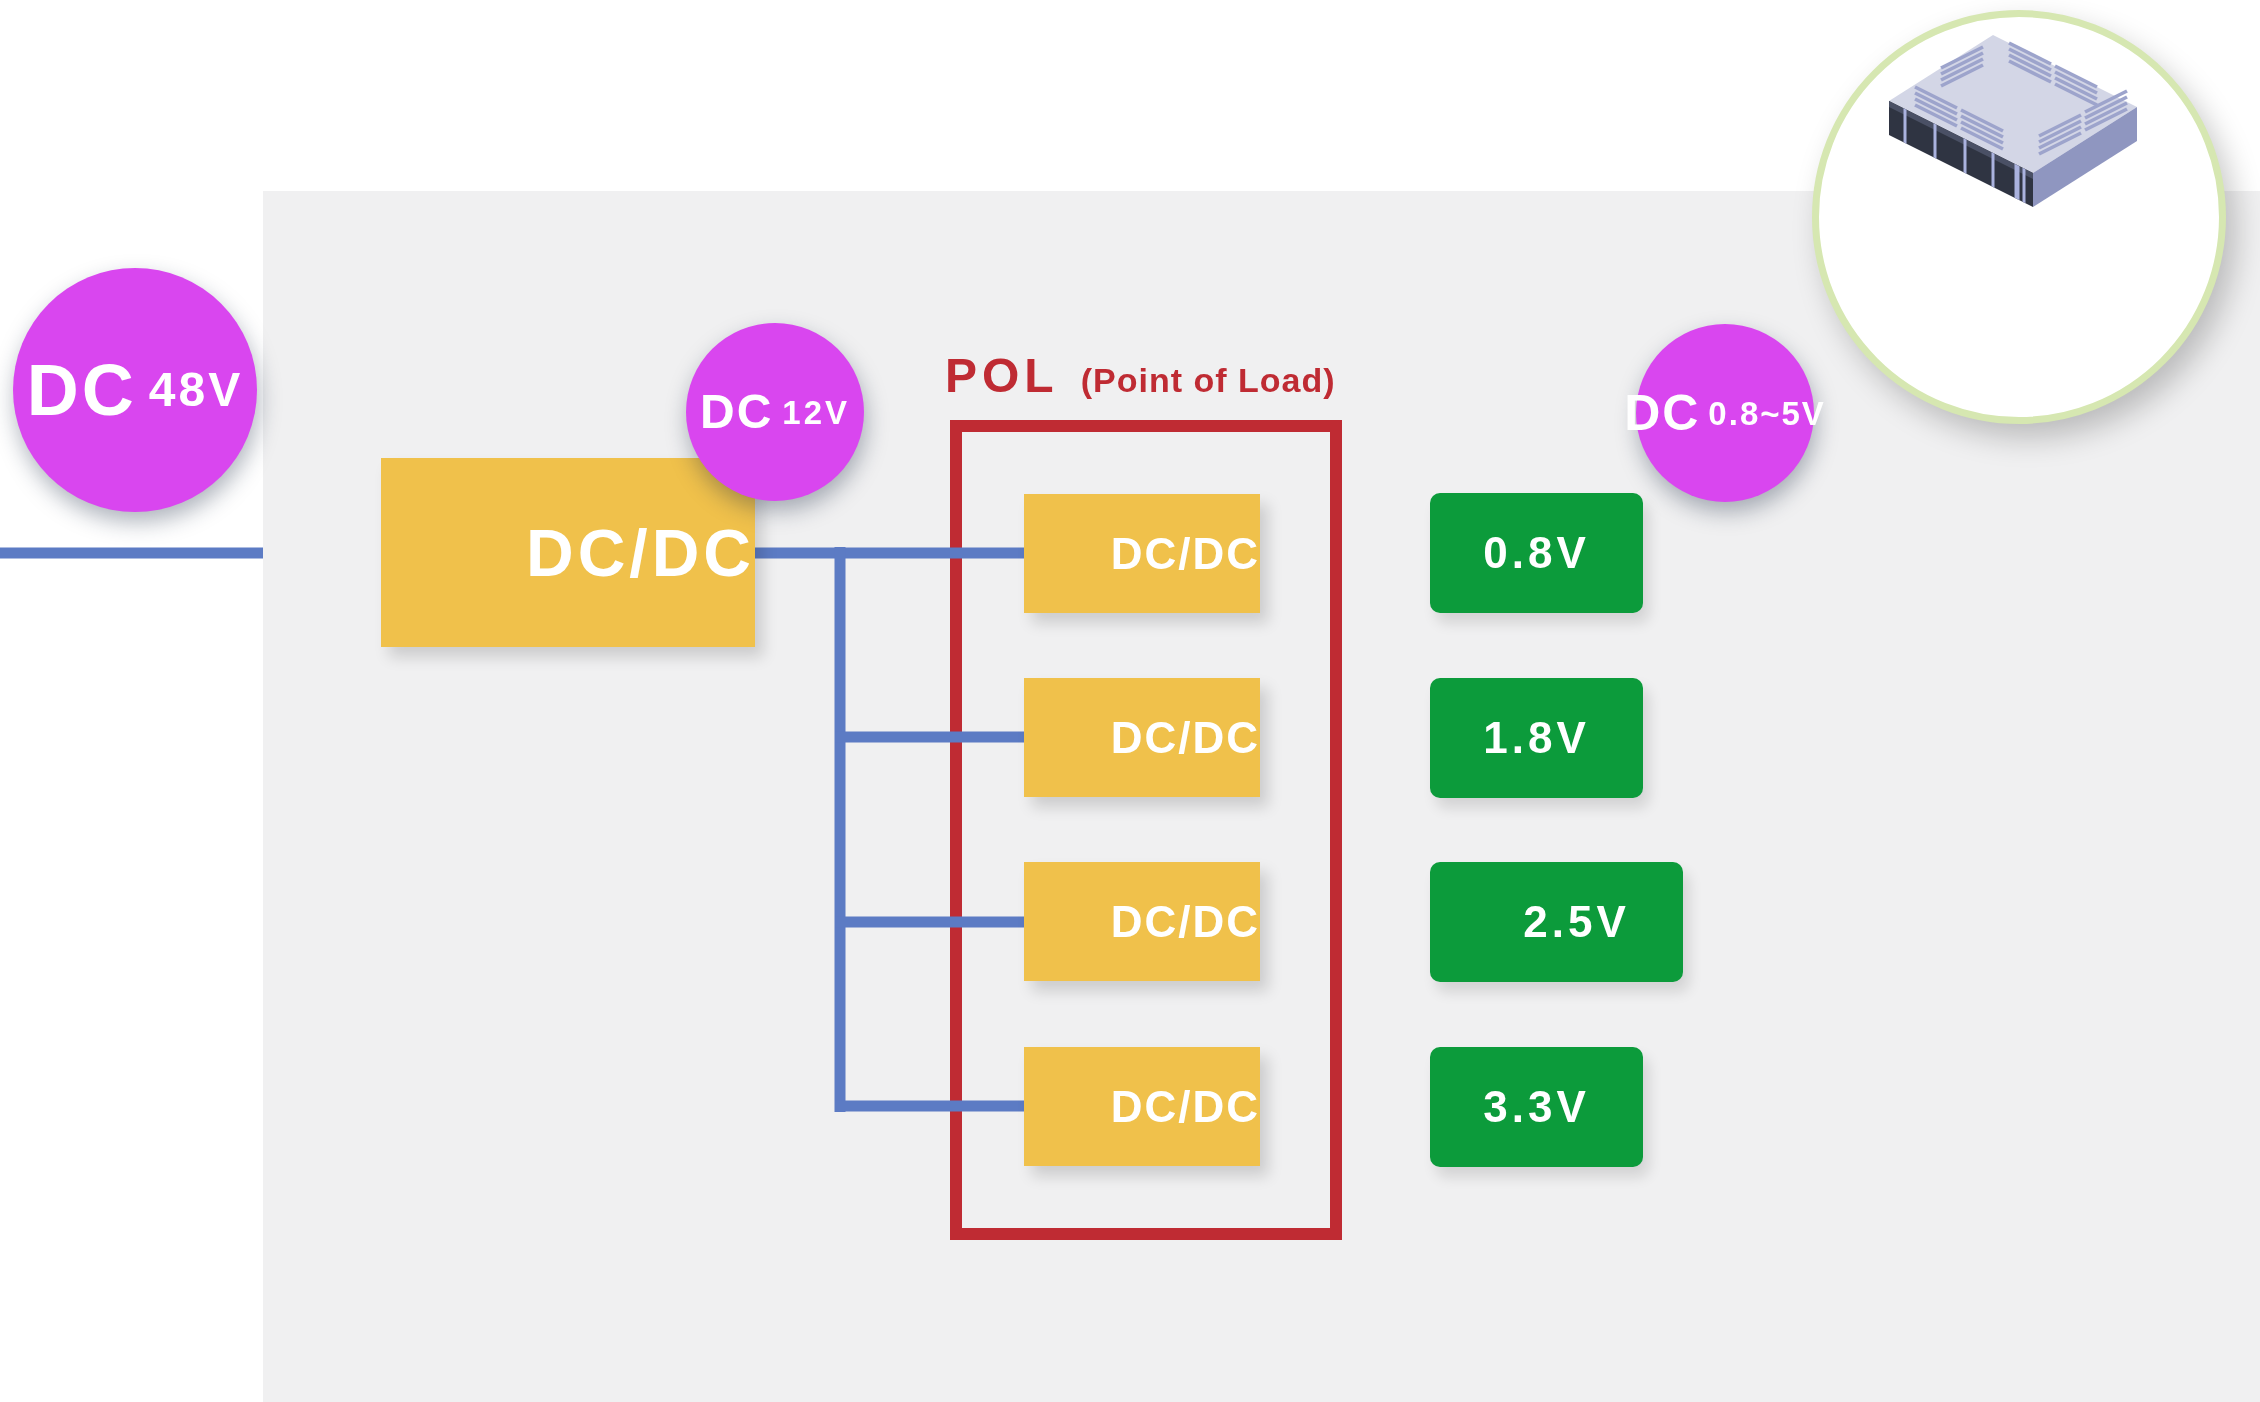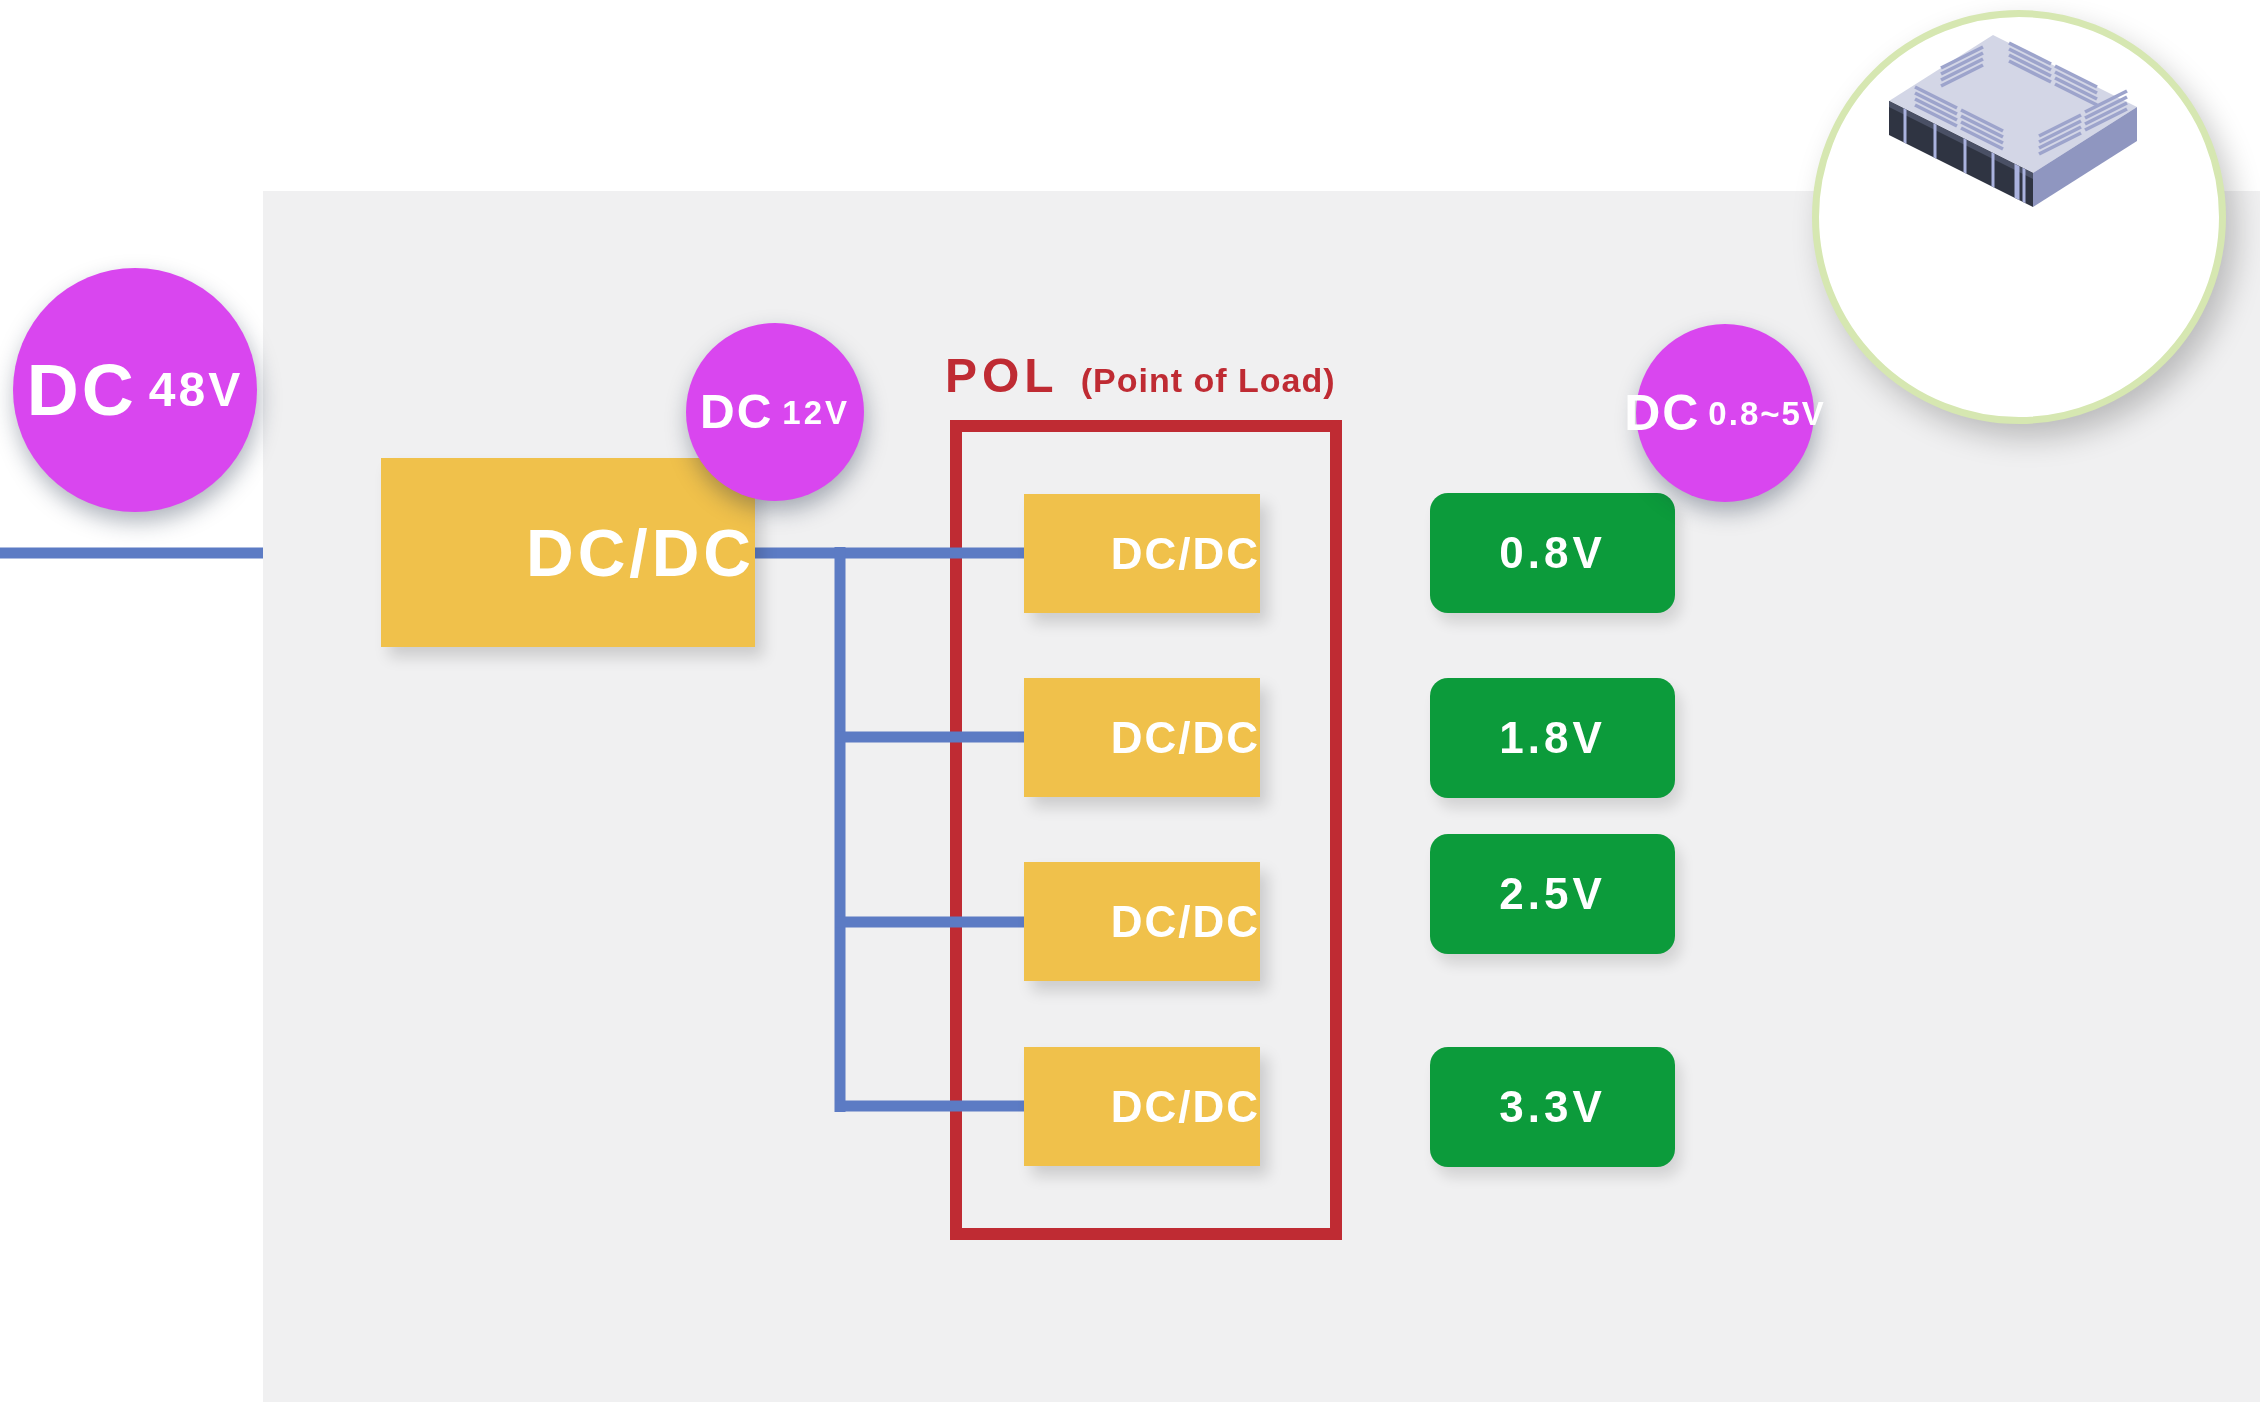--- a/index.html
+++ b/index.html
@@ -37,26 +37,26 @@
     position:absolute;background:#F0C14B;color:#fff;font-weight:700;
     display:flex;align-items:center;justify-content:flex-end;
     box-shadow:8px 10px 14px rgba(0,0,0,0.15);
   }
   .conv.main{left:381px;top:458px;width:374px;height:189px;font-size:66px;letter-spacing:4px;}
   .conv.pol-unit{left:1024px;width:236px;height:119px;font-size:44px;letter-spacing:2px;}
   .conv.r1{top:494px;} .conv.r2{top:678px;} .conv.r3{top:862px;} .conv.r4{top:1047px;}
 
   
   .rail{
-    position:absolute;left:1430px;width:245px;height:120px;border-radius:18px;
+    position:absolute;left:1430px;width:213px;height:120px;border-radius:10px;
     background:#0C9B3B;color:#fff;font-weight:700;font-size:44px;letter-spacing:4px;
     display:flex;align-items:center;justify-content:center;
     box-shadow:6px 10px 14px rgba(0,0,0,0.12);
   }
-  .rail.r1{top:493px;} .rail.r2{top:678px;} .rail.r3{top:834px;} .rail.r4{top:1047px;}
+  .rail.r1{top:493px;} .rail.r2{top:678px;} .rail.r3{top:862px;padding-left:40px;} .rail.r4{top:1047px;}
 
   
   .node{
     position:absolute;border-radius:50%;background:#d946ef;color:#fff;
     display:flex;flex-direction:row;align-items:center;justify-content:center;
     box-shadow:2px 10px 22px rgba(25,40,65,0.35);text-align:center;
   }
   .node .lab{font-weight:700;line-height:1;}
   .node .val{font-weight:700;line-height:1;}
   .node.input{left:13px;top:268px;width:244px;height:244px;gap:12px;}

